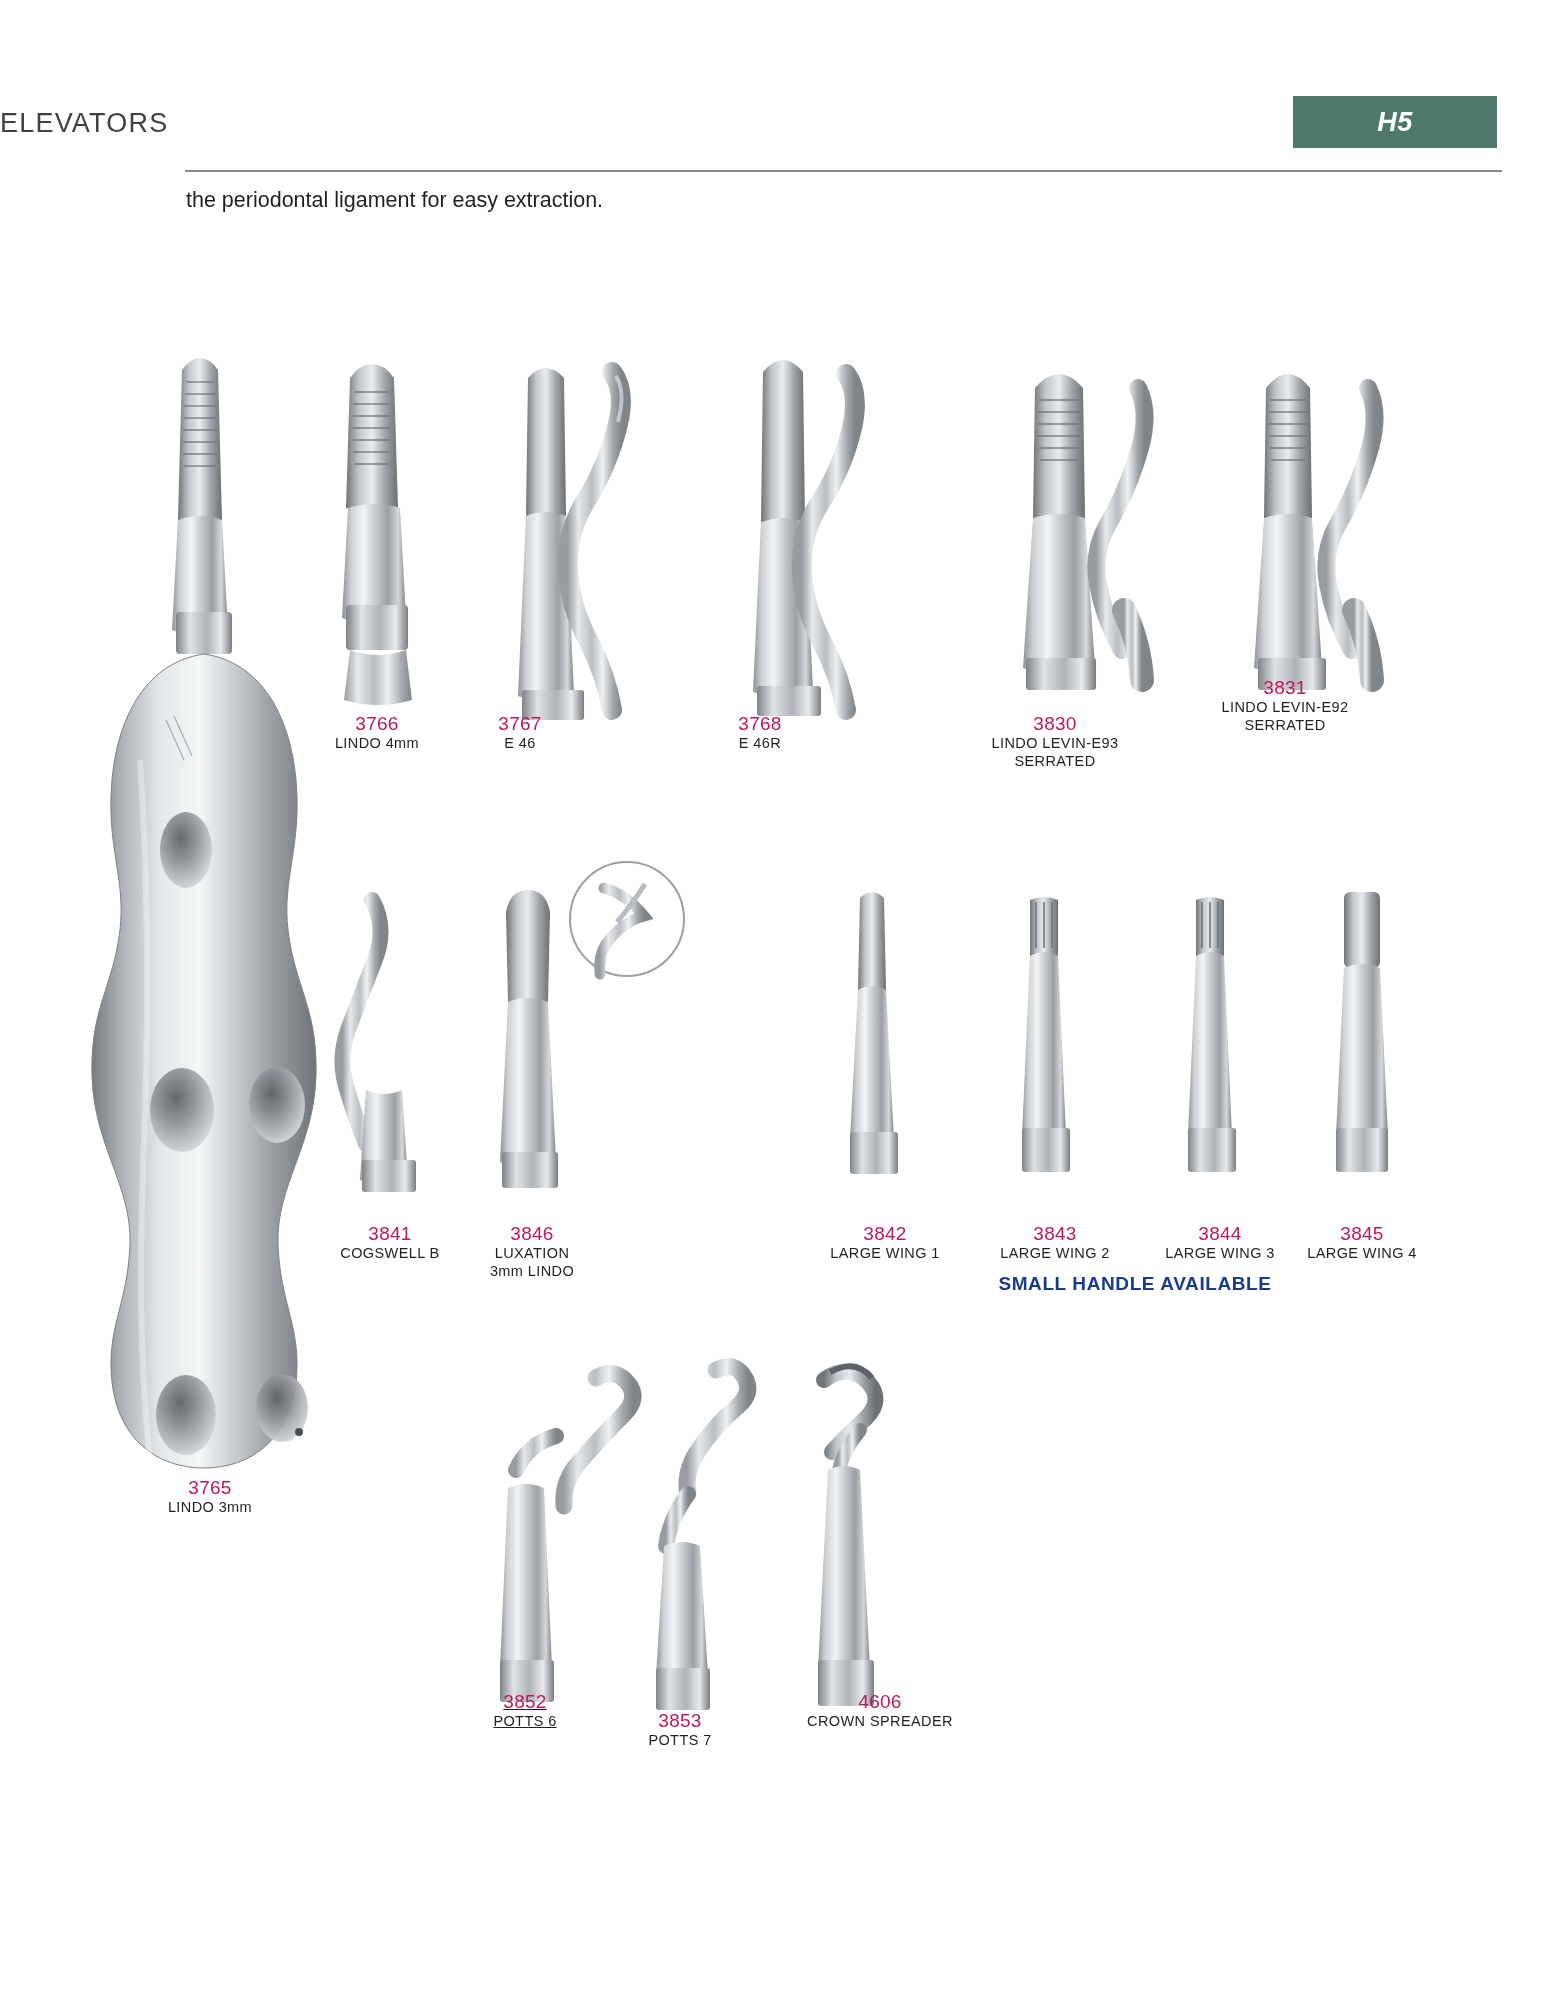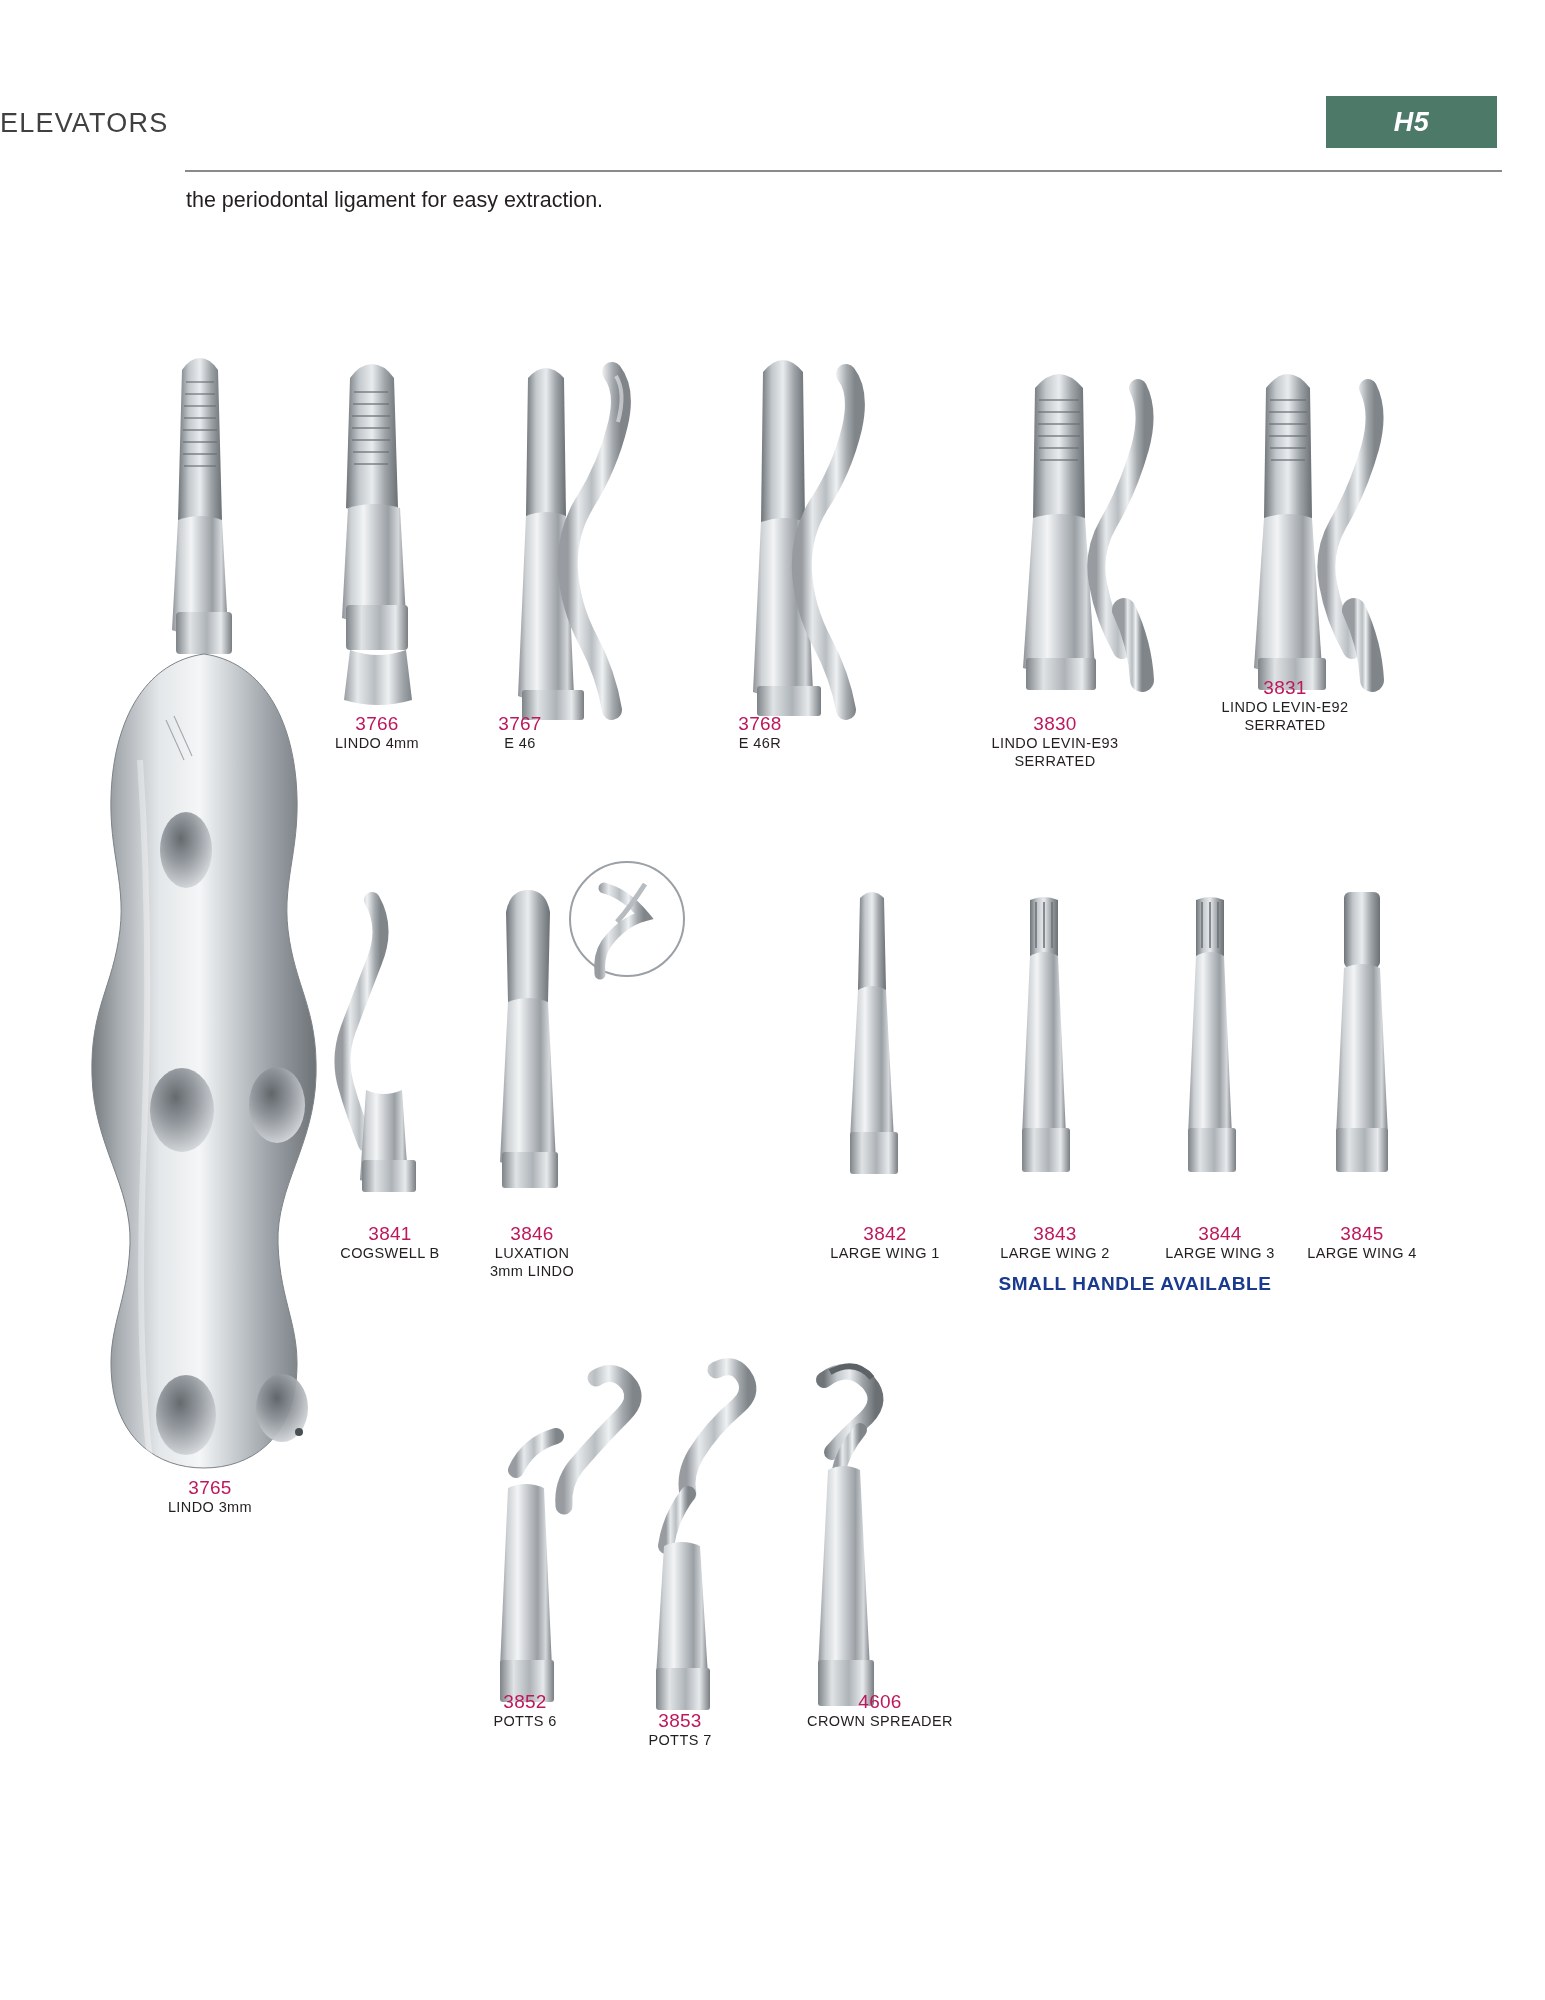--- a/index.html
+++ b/index.html
@@ -31,21 +31,21 @@
     width: 1265px;
     text-align: left;
     font-size: 27px;
     letter-spacing: 1.2px;
     color: #404040;
   }
   .header-tab {
     position: absolute;
     top: 96px;
     right: 48px;
-    width: 171px;
+    width: 204px;
     height: 52px;
     background: #4d7a68;
     color: #ffffff;
     font-size: 27px;
     font-style: italic;
     font-weight: bold;
     display: flex;
     align-items: center;
     justify-content: center;
     letter-spacing: 0.5px;
@@ -400,21 +400,21 @@
   <div class="cap-name">LARGE  WING 3</div>
 </div>
 
 <div class="instrument caption" style="top:1222px;left:1252px;width:220px;">
   <div class="cap-code">3845</div>
   <div class="cap-name">LARGE  WING 4</div>
 </div>
 
 <div class="note-small-handle">SMALL  HANDLE  AVAILABLE</div>
 
-<div class="instrument caption" style="top:1690px;left:435px;width:180px;">
+<div class="instrument caption" style="top:1690px;left:435px;width:180px;text-decoration:underline;">
   <div class="cap-code">3852</div>
   <div class="cap-name">POTTS 6</div>
 </div>
 
 <div class="instrument caption" style="top:1690px;left:590px;width:180px;margin-top:19px;">
   <div class="cap-code">3853</div>
   <div class="cap-name">POTTS 7</div>
 </div>
 
 <div class="instrument caption" style="top:1690px;left:760px;width:240px;">

